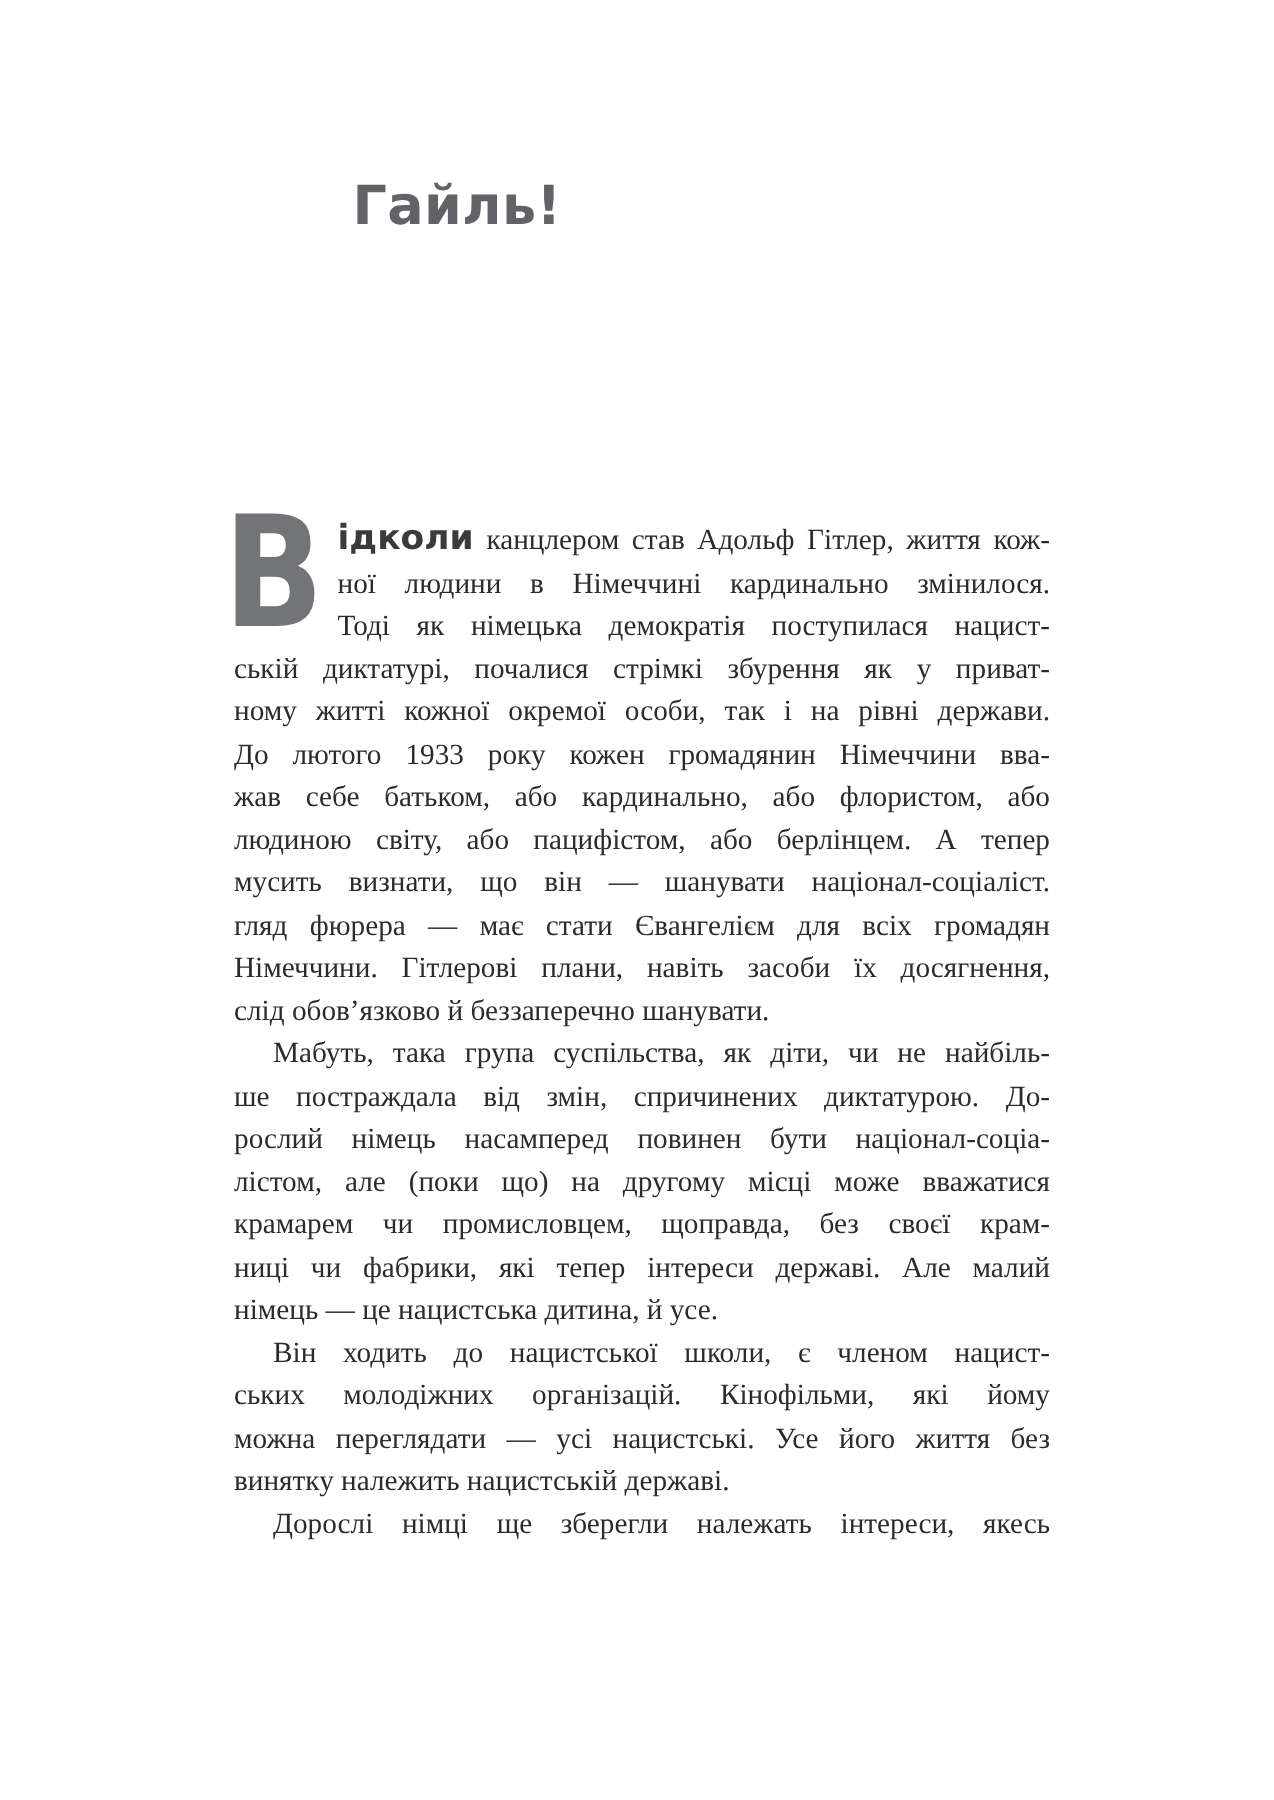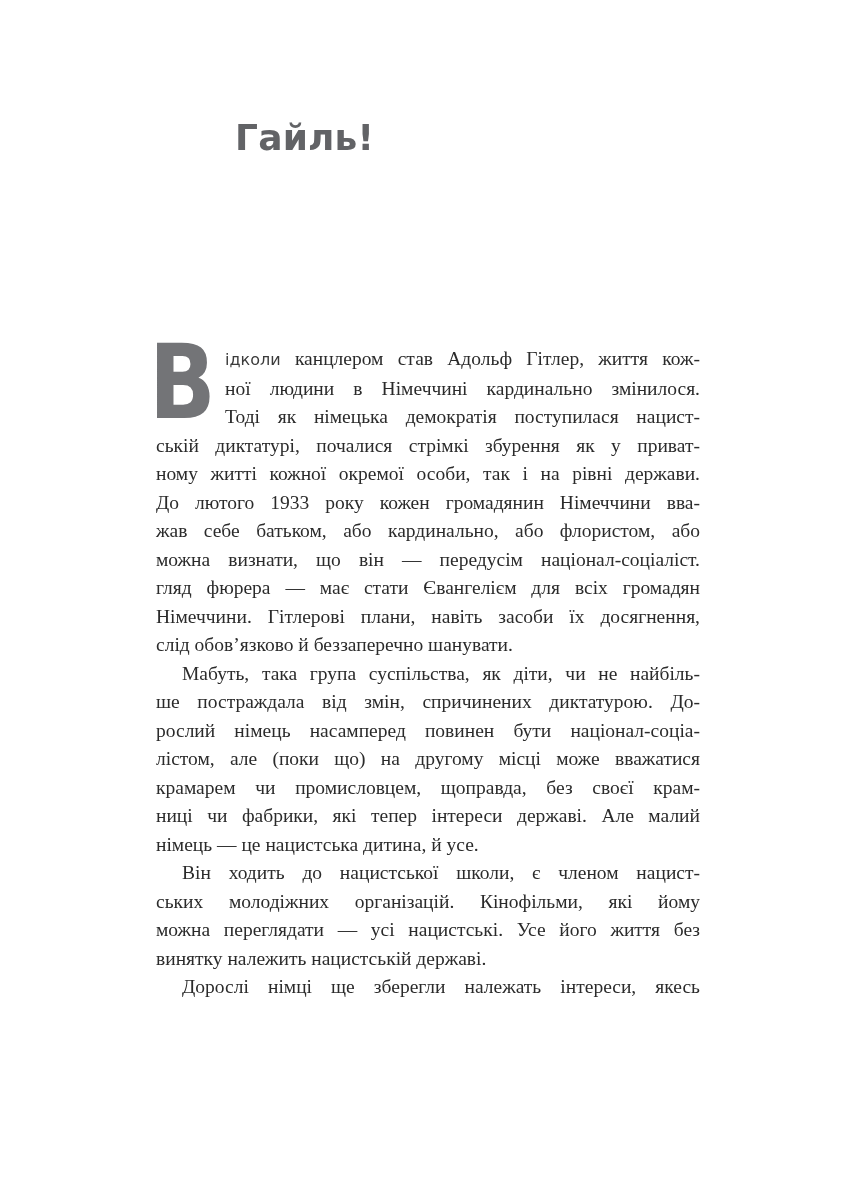--- a/index.html
+++ b/index.html
@@ -63,22 +63,22 @@
     text-align: justify;
     text-align-last: justify;
     line-height: 28.5px;
     white-space: normal;
   }
   .line.last { text-align-last: left; }
   .line.indent { text-indent: 26px; }
 
   .lead {
     font-family: "DejaVu Sans", sans-serif;
-    font-weight: 400;
-    font-size: 16px;
+    font-weight: 700;
+    font-size: 23px;
     color: var(--lead-color, #3b3b3b);
   }
 </style>
 </head>
 <body>
 
 <div class="page">
   <h1 class="chapter-title">Гайль!</h1>
 
   <div class="text-block">
@@ -87,21 +87,22 @@
     </div>
     <div id="paragraphs">
         <div class="para">
           <div class="line"><span class="lead">ідколи</span> канцлером став Адольф Гітлер, життя кож-</div>
           <div class="line">ної людини в Німеччині кардинально змінилося.</div>
           <div class="line">Тоді як німецька демократія поступилася нацист-</div>
           <div class="line">ській диктатурі, почалися стрімкі збурення як у приват-</div>
           <div class="line">ному житті кожної окремої особи, так і на рівні держави.</div>
           <div class="line">До лютого 1933 року кожен громадянин Німеччини вва-</div>
           <div class="line">жав себе батьком, або кардинально, або флористом, або</div>
-          <div class="line">можна визнати, що він — передусім націонал-соціаліст.</div>
+          <div class="line">людиною світу, або пацифістом, або берлінцем. А тепер</div>
+          <div class="line">мусить визнати, що він — шанувати націонал-соціаліст.</div>
         </div>
         <div class="para">
           <div class="line">гляд фюрера — має стати Євангелієм для всіх громадян</div>
           <div class="line">Німеччини. Гітлерові плани, навіть засоби їх досягнення,</div>
           <div class="line last">слід обов’язково й беззаперечно шанувати.</div>
         </div>
         <div class="para">
           <div class="line indent">Мабуть, така група суспільства, як діти, чи не найбіль-</div>
           <div class="line">ше постраждала від змін, спричинених диктатурою. До-</div>
           <div class="line">рослий німець насамперед повинен бути націонал-соціа-</div>

